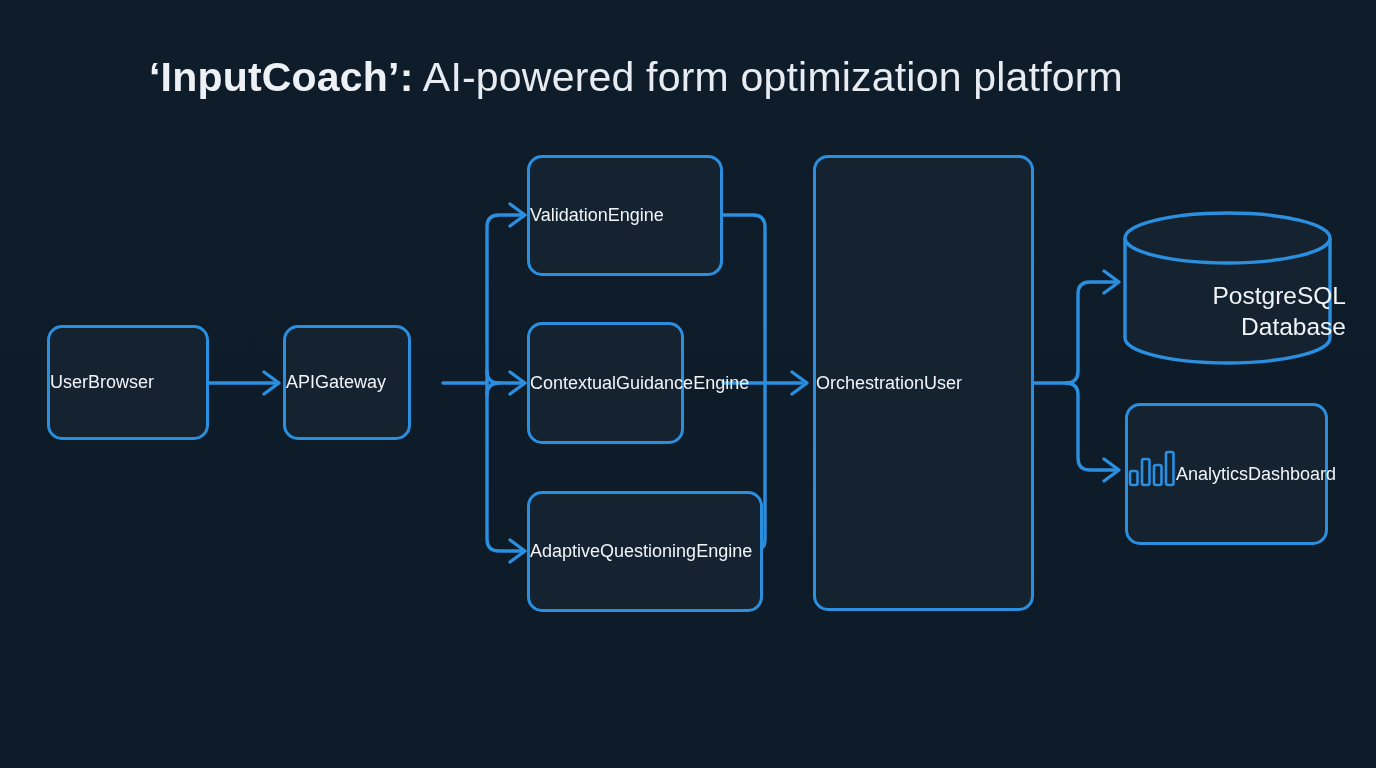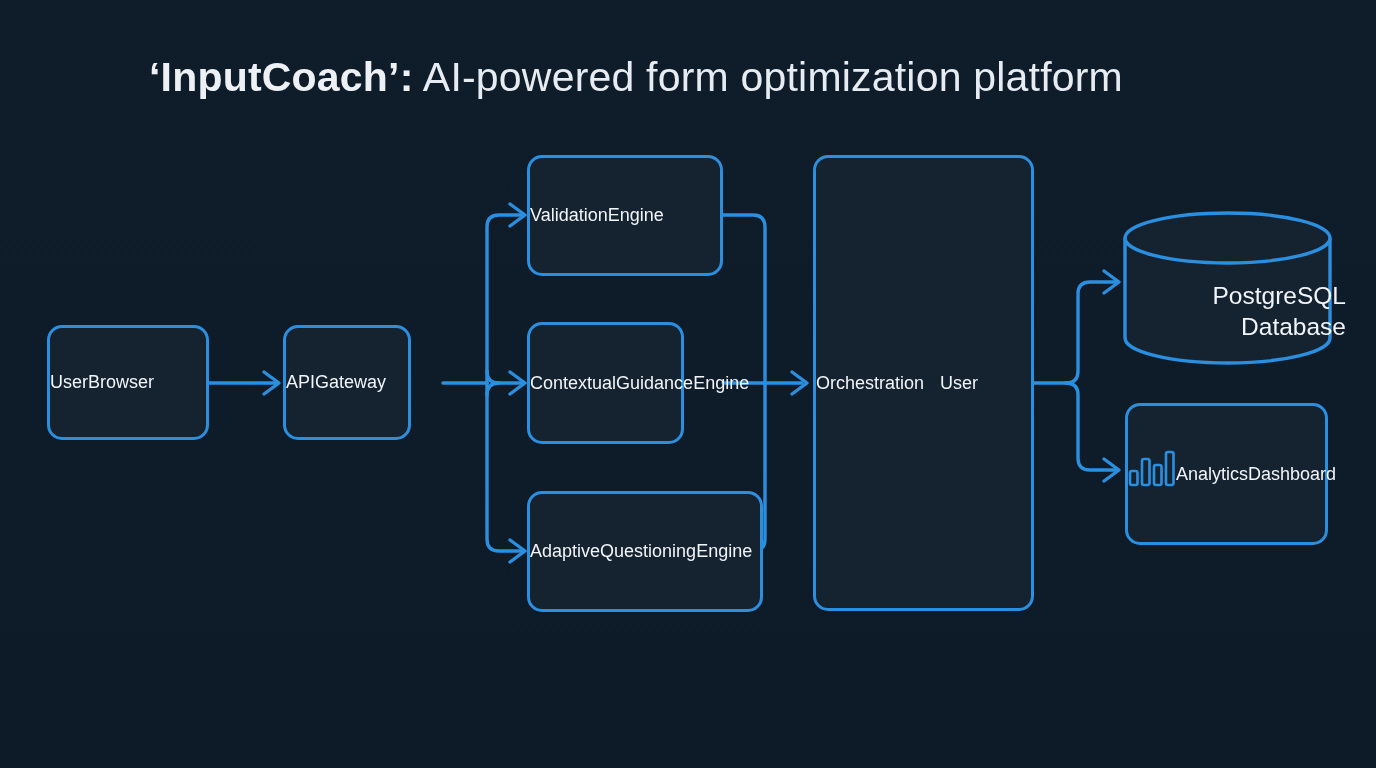--- a/index.html
+++ b/index.html
@@ -93,21 +93,21 @@
     <span>Guidance</span>
     <span>Engine</span>
   </div>
 
   <div class="node" style="left:527px;top:491px;width:236px;height:121px;">
     <span>Adaptive</span>
     <span>Questioning</span>
     <span>Engine</span>
   </div>
 
-  <div class="node" style="left:813px;top:155px;width:221px;height:456px;gap:16px;">
+  <div class="node" style="left:813px;top:155px;width:221px;height:456px;">
     <span>Orchestration</span>
     <span>User</span>
   </div>
 
   <div class="plain-label" style="left:1168px;top:252px;width:178px;height:118px;align-items:flex-end;">
     <span>PostgreSQL</span>
     <span>Database</span>
   </div>
 
   <div class="node" style="left:1125px;top:403px;width:203px;height:142px;">

